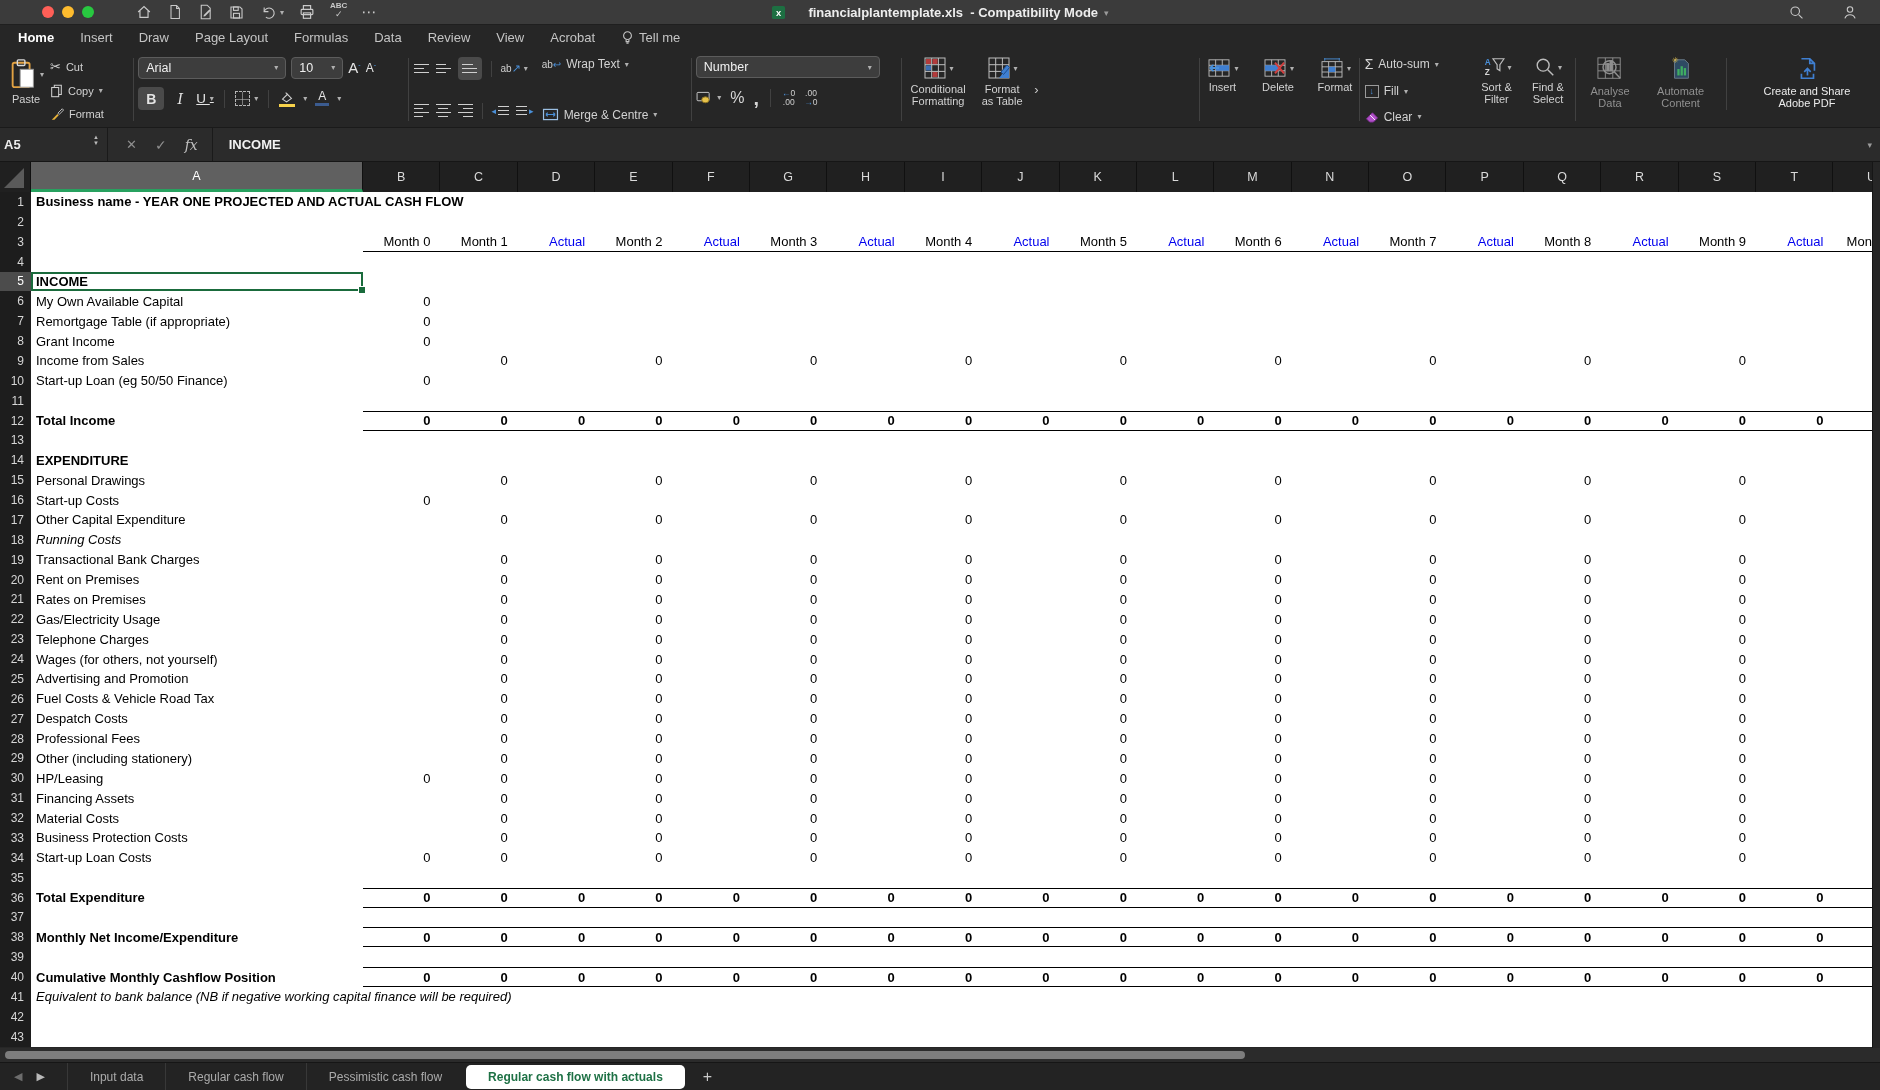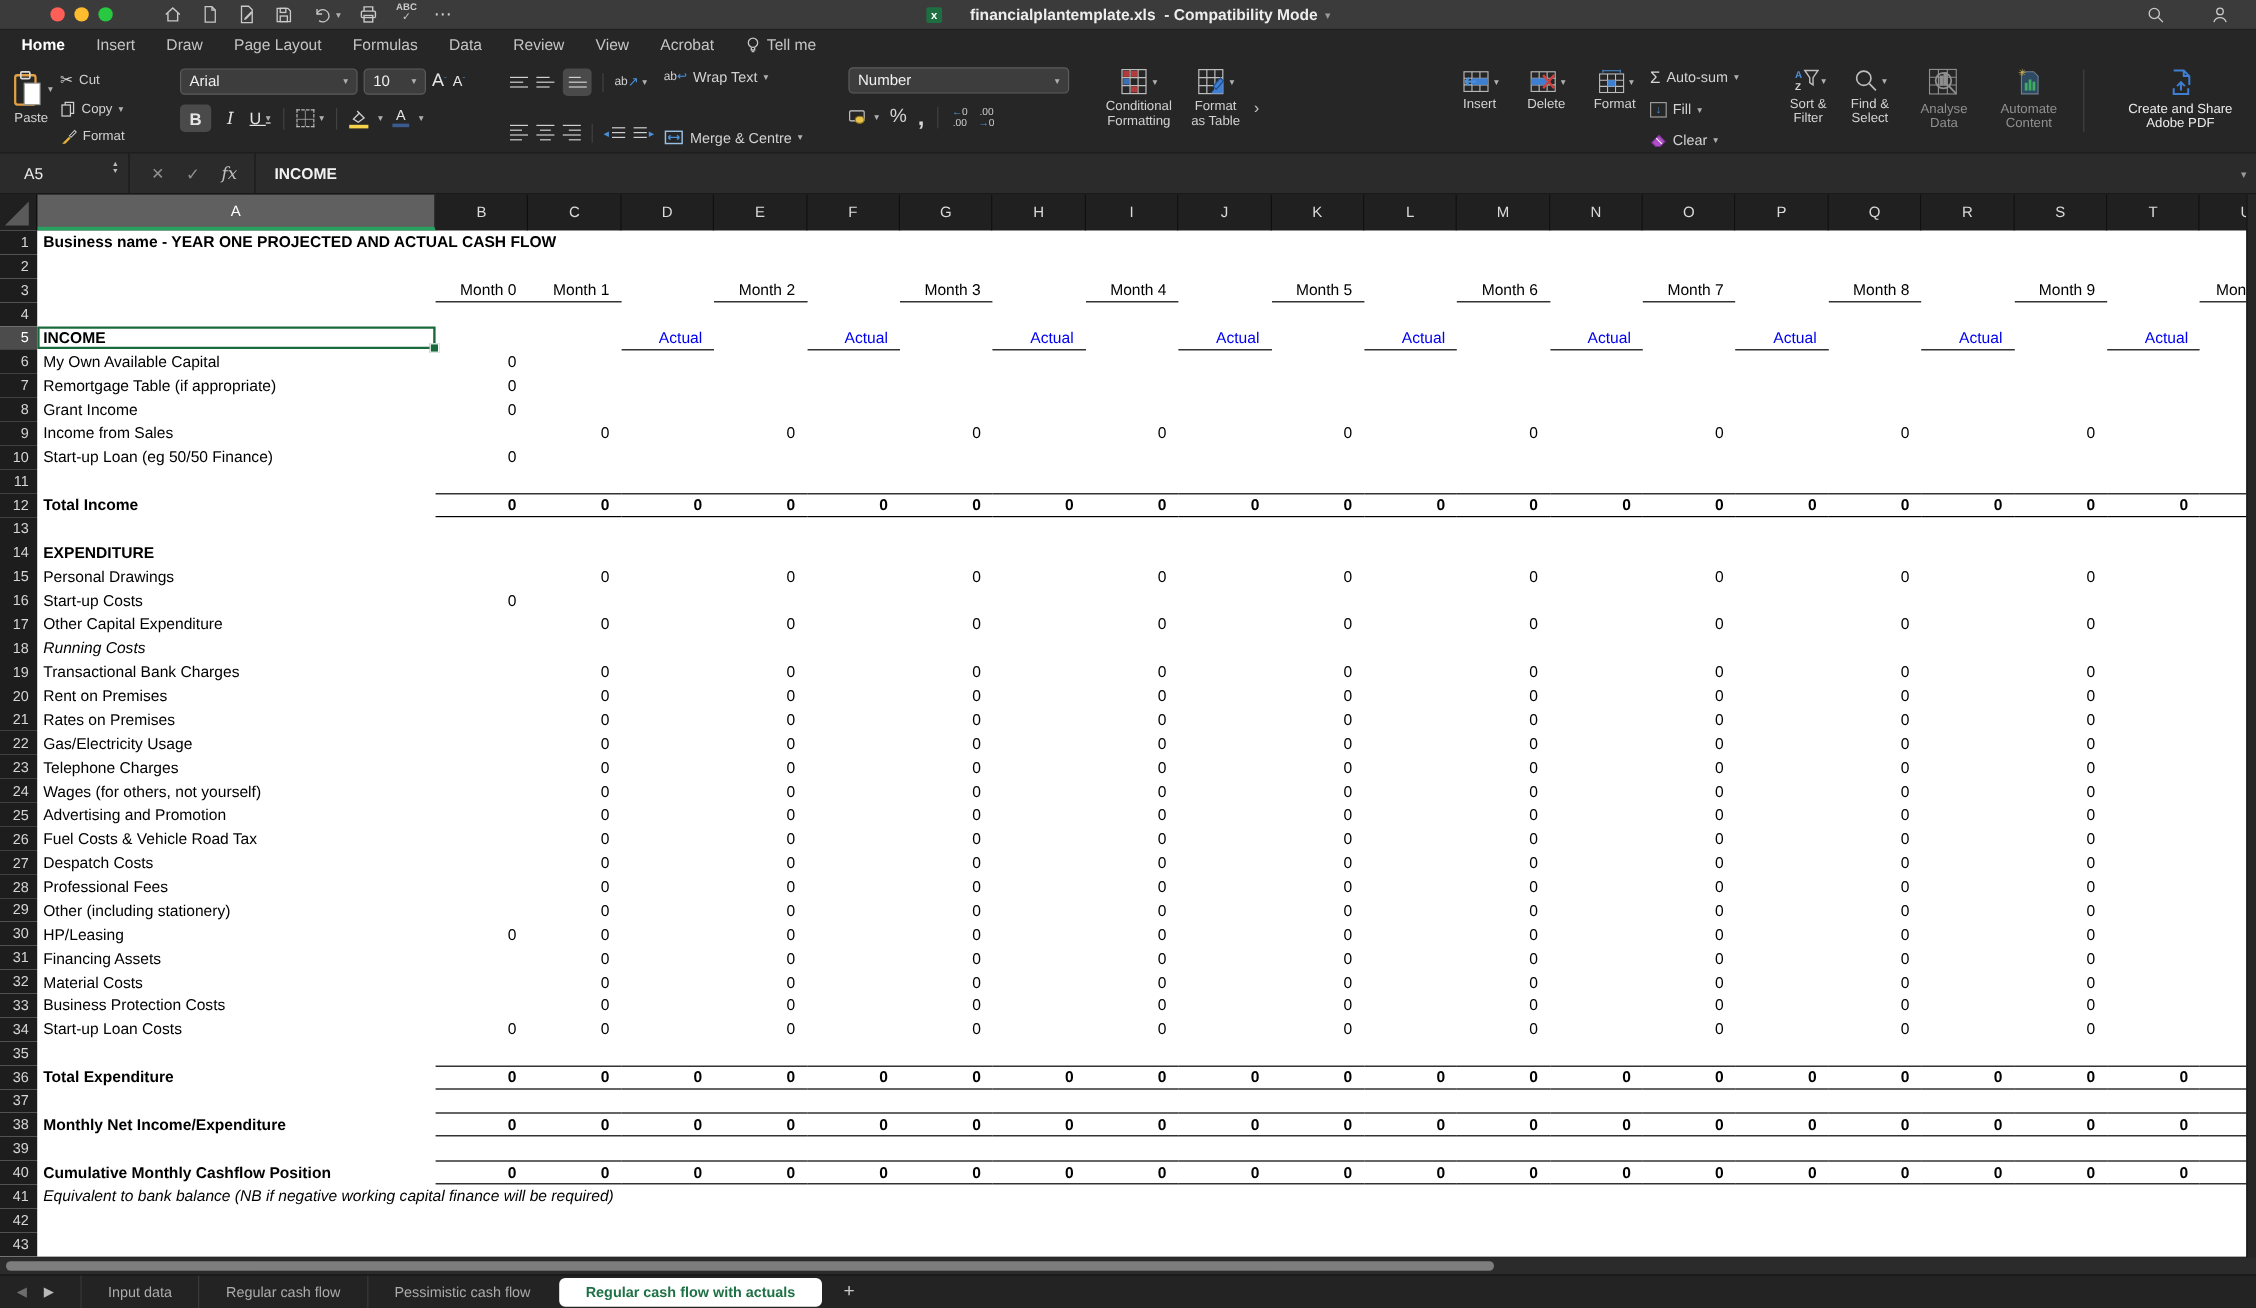--- a/index.html
+++ b/index.html
@@ -36,21 +36,21 @@
   .rg { flex:none; position:relative; }
   .rlabel { font-size:11px; color:#d2d2d2; text-align:center; line-height:12px; white-space:pre-line; }
   .chev { font-size:8px; color:#b0b0b0; }
   .icbox { display:flex; align-items:center; justify-content:center; }
   .dd { background:#3d3d3d; border:1px solid #5c5c5c; border-radius:4px; height:22px;
     color:#f0f0f0; font-size:12.5px; display:flex; align-items:center; padding:0 7px; }
   .dd .chev { margin-left:auto; }
   .stack { display:flex; flex-direction:column; align-items:center; justify-content:flex-start; gap:3px; padding-top:2px; }
 
   .g-clip { width:120px; display:flex; gap:6px; padding-top:2px; }
-  .g-font { width:265px;margin-left:12px; }
+  .g-font { width:265px; }
   .g-align { width:272px; display:flex; gap:8px; }
   .g-num { width:200px; }
   .g-style { width:288px; display:flex; gap:4px; }
   .g-cells { width:150px; display:flex; justify-content:space-between; padding:2px 2px 0 2px;}
   .g-edit { width:205px; display:flex; gap:8px;}
   .g-right { width:292px; display:flex; gap:4px; justify-content:space-between;}
 
   .rrow { display:flex; align-items:center; }
   .minibtn { display:flex; align-items:center; justify-content:center; height:23px; border-radius:4px; color:#e4e4e4; }
 
@@ -61,22 +61,22 @@
     grid-template-columns:76px 76px; grid-auto-rows:23px; gap:4px; }
   .chip { font-size:11px; font-weight:bold; display:flex; align-items:center; padding-left:7px;
     border-radius:2px; }
   .chip.selchip { outline:2px solid #ffffff; outline-offset:-1px; border:1px solid #777; }
 
   .greyed { color:#909090 !important; }
 
   
   #fbar { position:absolute; top:128px; left:0; width:1880px; height:34px; background:#2b2b2b;
     display:flex; align-items:center; border-bottom:1px solid #161616; }
-  #namebox { width:108px; height:100%; display:flex; align-items:center; padding-left:20px;
-    border-right:1px solid #1a1a1a; color:#ececec; font-size:13px; position:relative; }
+  #namebox { width:108px; height:100%; display:flex; align-items:center; padding-left:4px;
+    border-right:1px solid #1a1a1a; color:#ececec; font-size:13px; position:relative;font-weight:bold; }
   #namebox .spin { position:absolute; right:8px; top:6px; display:flex; flex-direction:column; line-height:6px; }
   #namebox .spin span { font-size:6px; color:#bbbbbb; }
   .fbtn { color:#8f8f8f; font-size:13px; margin-left:18px; }
   .fx { font-family:"DejaVu Serif", serif; font-style:italic; color:#c0c0c0; font-size:14px; margin-left:18px; }
   #ftext { color:#f2f2f2; font-size:13px; margin-left:16px; font-weight:bold; }
   #fbar .endchev { position:absolute; right:8px; color:#9a9a9a; font-size:9px; }
 
   
   #sheet { position:absolute; top:162px; left:0; width:1872px; height:886px; overflow:hidden; background:#262626; }
   .ghead { display:flex; height:30px; width:1911px; background:#202020; }
@@ -93,21 +93,21 @@
   .rn-sel { background:#4c4c4c; color:#ffffff; }
   .ca { width:332px; flex:none; height:100%; display:flex; align-items:center; padding-left:5px;
     font-size:13px; color:#000; white-space:nowrap; overflow:visible; z-index:2; }
   .ca.b { font-weight:bold; } .ca.i { font-style:italic; }
   .ca.sel { box-shadow:inset 0 0 0 2px #1a6b3c; position:relative; background:#fff; }
   .ca.sel::after { content:''; position:absolute; right:-3px; bottom:-3px; width:6px; height:6px;
     background:#1a6b3c; border:1px solid #ffffff; z-index:3; }
   .cv { width:77.4px; flex:none; height:100%; display:flex; align-items:center; justify-content:flex-end;
     padding-right:10px; font-size:13px; color:#000; }
   .cv.b { font-weight:bold; }
-  .cv.act { color:#0000ee;margin-top:40px; }
+  .cv.act { color:#0000ee; }
   .cv.bb2 { border-bottom:1.5px solid #000; }
   .cv.bt { border-top:1.5px solid #000; } .cv.bb { border-bottom:1.5px solid #000; }
 
   #vstrip { position:absolute; top:162px; right:0; width:8px; height:886px; background:#262626; border-left:1px solid #161616; }
 
   
   #hstrip { position:absolute; top:1048px; left:0; width:1880px; height:14px; background:#2b2b2b; }
   #hthumb { position:absolute; left:5px; top:3px; width:1240px; height:8px; background:#7d7d7d; border-radius:4px; }
   #tabbar { position:absolute; top:1062px; left:0; width:1880px; height:28px; background:#232323;
     display:flex; align-items:center; border-top:1px solid #161616; }

